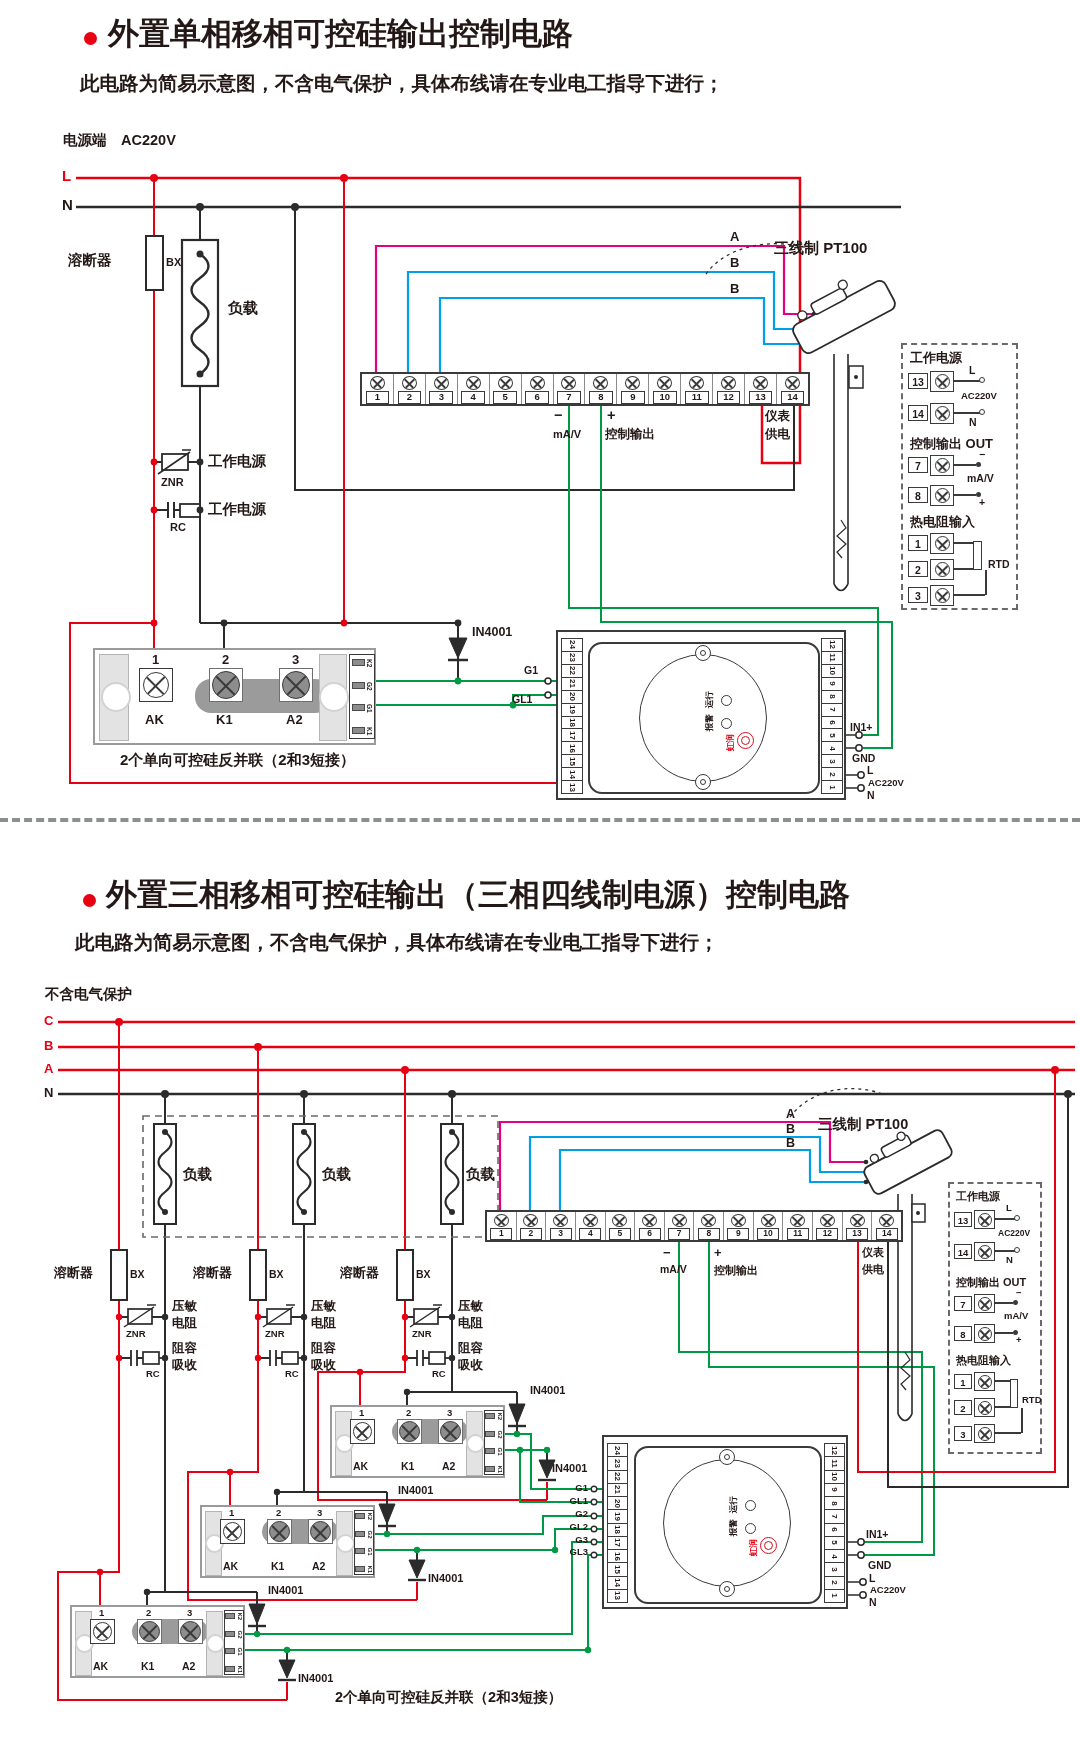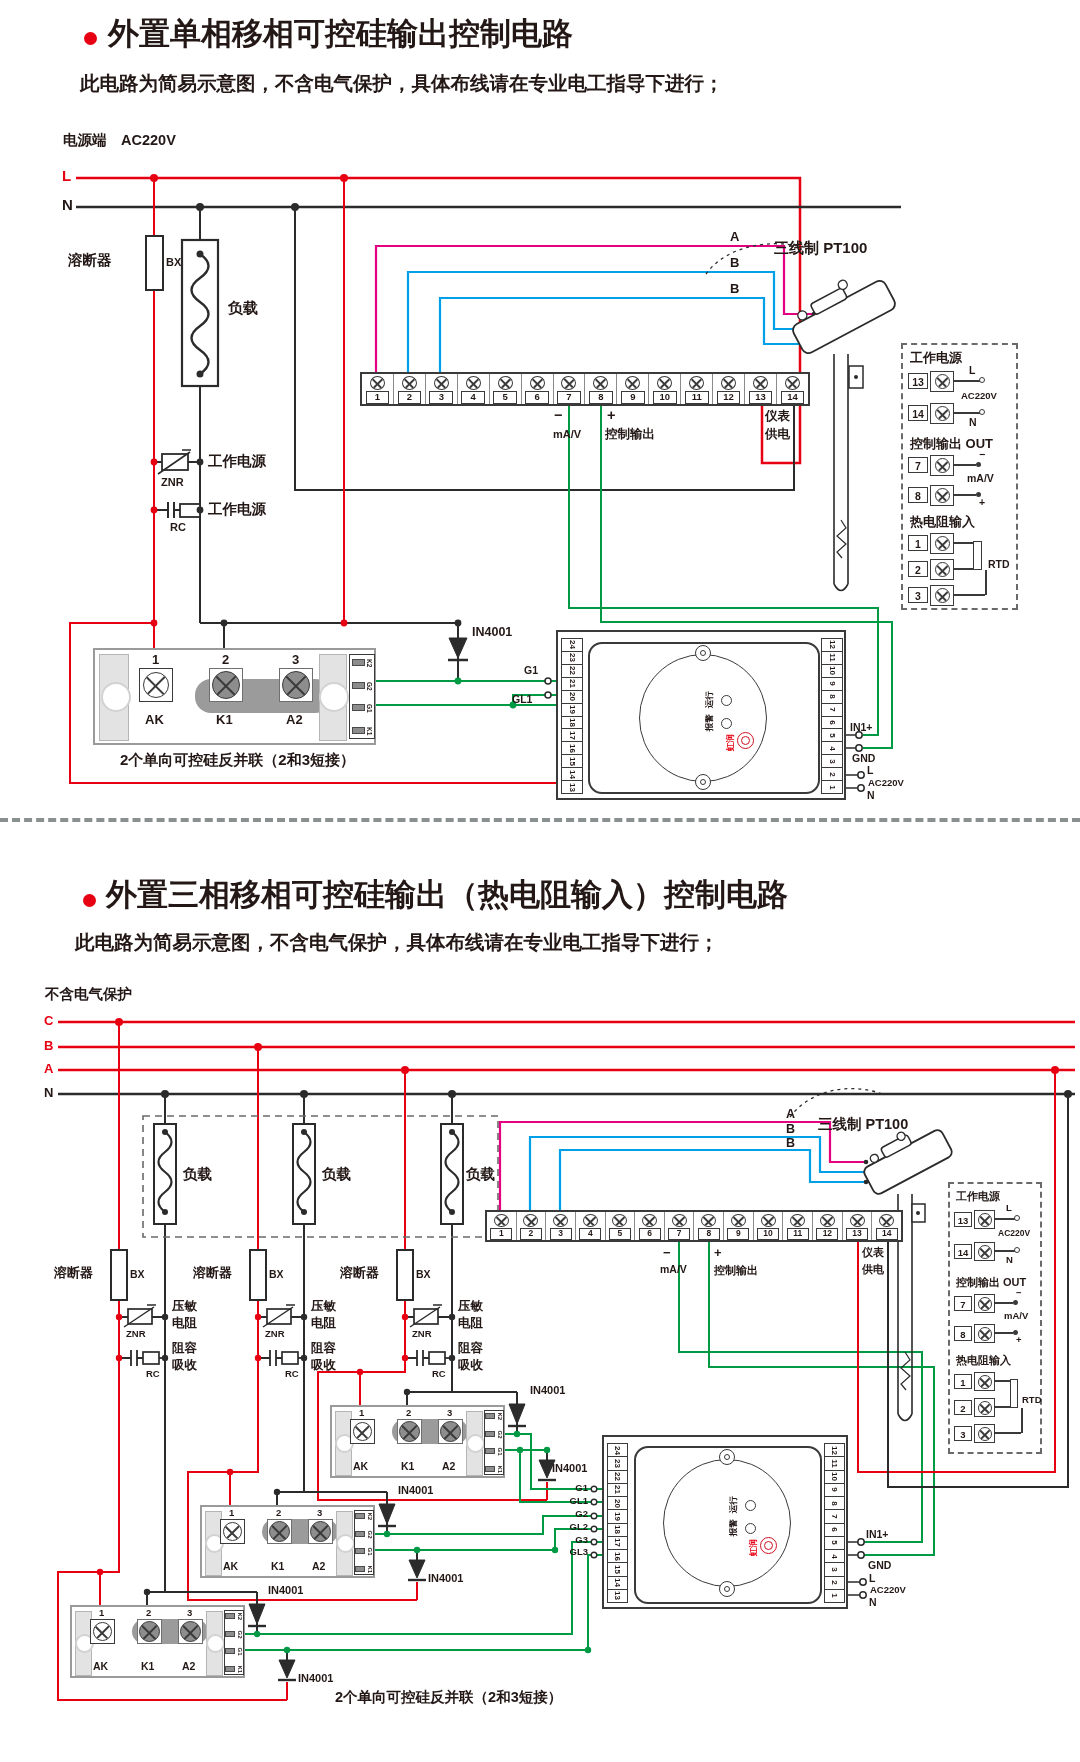--- a/index.html
+++ b/index.html
@@ -629,21 +629,21 @@
       </g>
       <path d="M898,362 V582 M912,362 V582" stroke="#2b2b2b" stroke-width="1.6" fill="none"></path>
       <path d="M898,582 q7,13 14,0" stroke="#2b2b2b" stroke-width="1.6" fill="none"></path>
       <path d="M905,520 l5,8 l-9,8 l9,8 l-9,8 l5,6" stroke="#2b2b2b" stroke-width="1.2" fill="none"></path>
       <rect x="912" y="372" width="13" height="18" fill="#fff" stroke="#2b2b2b" stroke-width="1.5"></rect>
       <circle cx="918" cy="381" r="2" fill="#2b2b2b"></circle>
     </g>
   </svg>
 
   <div class="bullet" style="left:83px;top:62px"></div>
-  <div class="lbl f31" style="left:106px;top:46px">外置三相移相可控硅输出（热电阻输入）控制电路</div>
+  <div class="lbl f31" style="left:106px;top:46px">外置三相移相可控硅输出（三相四线制电源）控制电路</div>
   <div class="lbl f19" style="left:75px;top:100px">此电路为简易示意图，不含电气保护，具体布线请在专业电工指导下进行；</div>
   <div class="lbl f14" style="left:45px;top:155px">不含电气保护</div>
   <div class="lbl f13 red" style="left:44px;top:182px">C</div>
   <div class="lbl f13 red" style="left:44px;top:207px">B</div>
   <div class="lbl f13 red" style="left:44px;top:230px">A</div>
   <div class="lbl f13" style="left:44px;top:254px">N</div>
   <div class="lbl f14" style="left:183px;top:335px">负载</div>
   <div class="lbl f14" style="left:322px;top:335px">负载</div>
   <div class="lbl f14" style="left:466px;top:335px">负载</div>
   <div class="lbl f13" style="left:54px;top:434px">溶断器</div>

